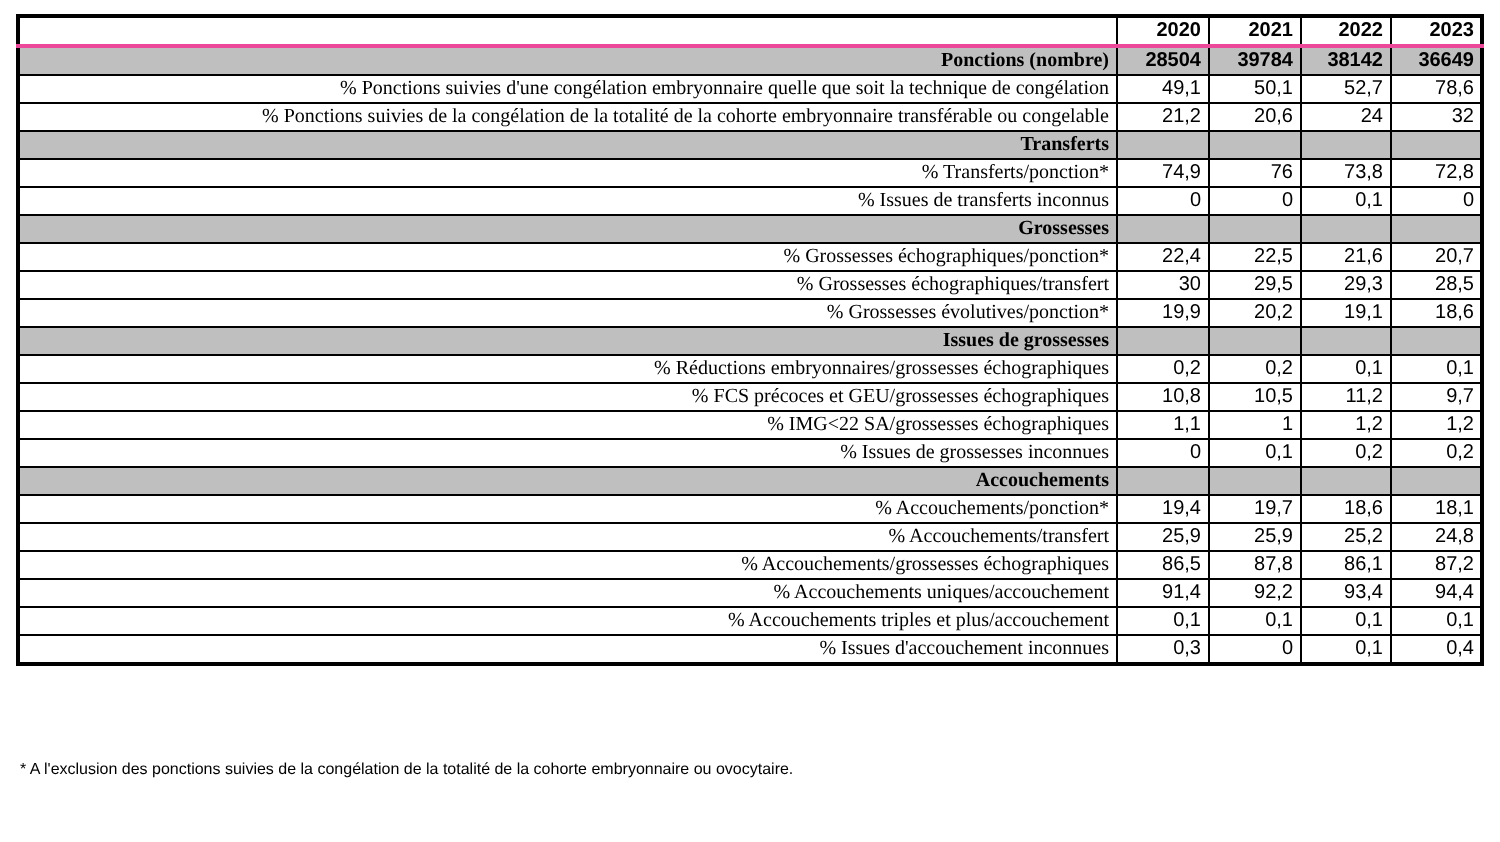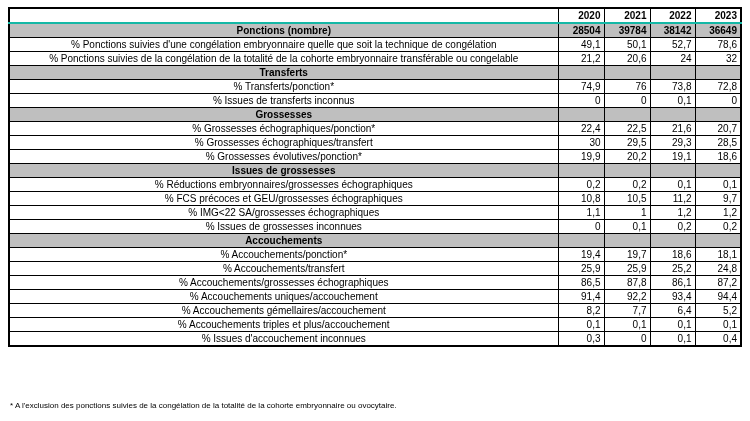--- a/index.html
+++ b/index.html
@@ -26,36 +26,36 @@
     border: 1px solid #000000;
     height: 13px;
     padding: 0 3px;
     font-size: 10px;
     line-height: 13px;
     white-space: nowrap;
     overflow: hidden;
     vertical-align: middle;
   }
   thead th {
-    border-bottom: 2px solid #14b8a6;
+    border-bottom: 2px solid #ec4899;
     font-weight: bold;
     background: #ffffff;
     margin-left: 33px;
   }
   th.year { text-align: right; }
-  td.label { text-align: center; }
+  td.label { text-align: right; font-family: Liberation Serif, serif; }
   td.val { text-align: right; }
   tr.section td, tr.section-values td {
     background: #bfbfbf;
     font-weight: bold;
   }
   .footnote {
     position: absolute;
     left: 10px;
-    top: 401px;
+    top: 380px;
     font-size: 8px;
     line-height: 10px;
     color: #000000;
   }
 </style>
 </head>
 <body>
 
 <div class="table-wrap">
   <table>
@@ -210,27 +210,20 @@
           <td class="val">87,2</td>
         </tr>
         <tr class="data">
           <td class="label">% Accouchements uniques/accouchement</td>
           <td class="val">91,4</td>
           <td class="val">92,2</td>
           <td class="val">93,4</td>
           <td class="val">94,4</td>
         </tr>
         <tr class="data">
-          <td class="label">% Accouchements gémellaires/accouchement</td>
-          <td class="val">8,2</td>
-          <td class="val">7,7</td>
-          <td class="val">6,4</td>
-          <td class="val">5,2</td>
-        </tr>
-        <tr class="data">
           <td class="label">% Accouchements triples et plus/accouchement</td>
           <td class="val">0,1</td>
           <td class="val">0,1</td>
           <td class="val">0,1</td>
           <td class="val">0,1</td>
         </tr>
         <tr class="data">
           <td class="label">% Issues d'accouchement inconnues</td>
           <td class="val">0,3</td>
           <td class="val">0</td>

